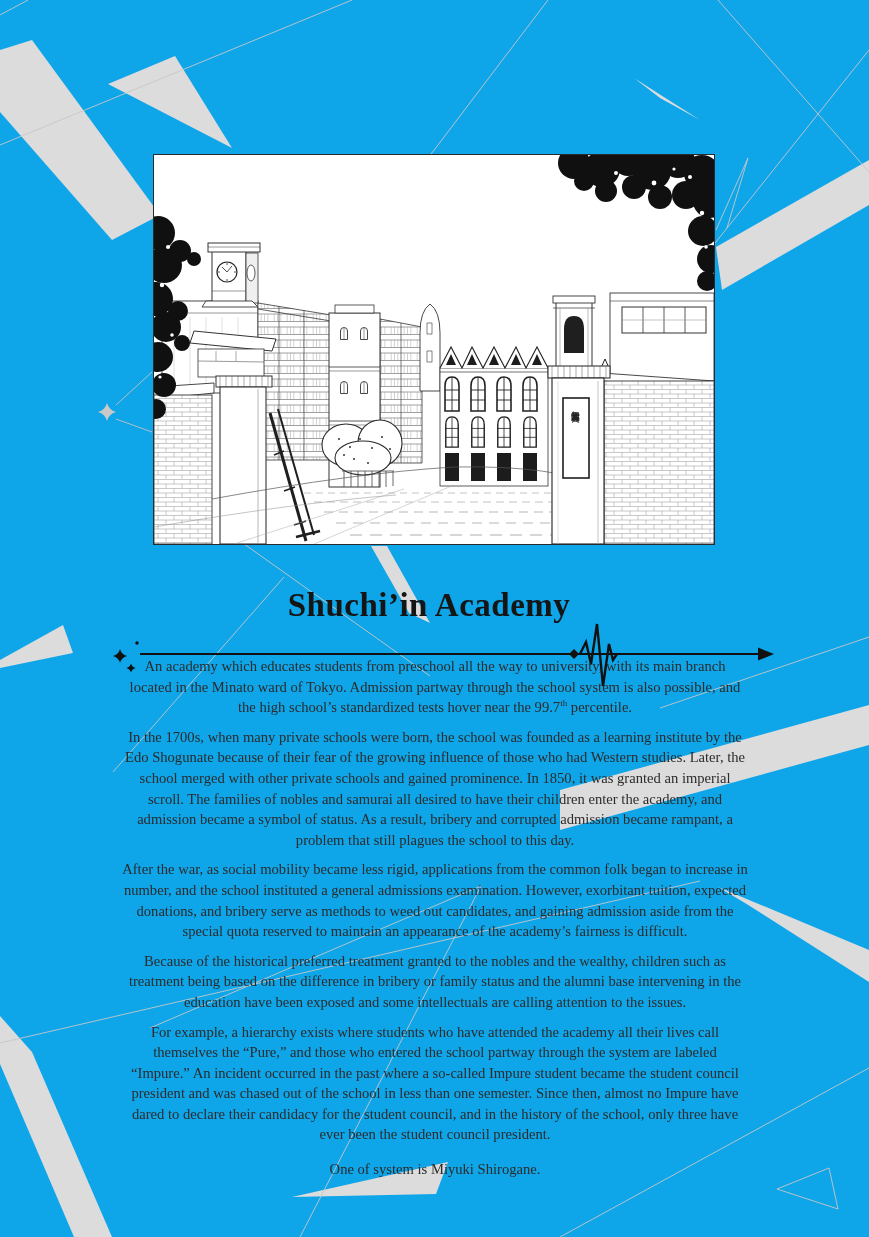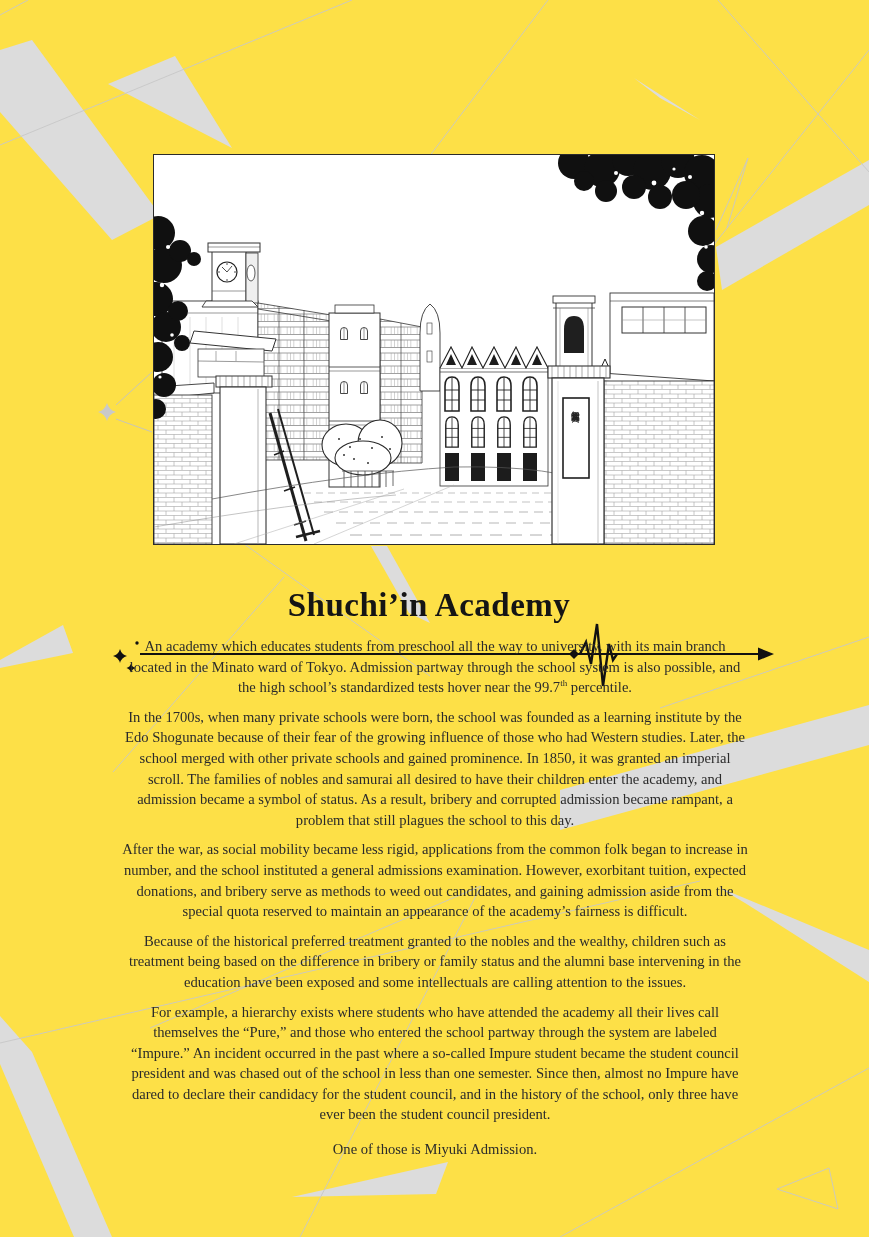--- a/index.html
+++ b/index.html
@@ -1,36 +1,36 @@
 <!DOCTYPE html>
 <html><head>
 <meta charset="utf-8">
 <style>
   html,body { margin:0; padding:0; background:#e8e8e8; }
   .page {
     position:relative; width:869px; height:1237px; margin:0 auto;
-    background:#fde047; overflow:hidden;
+    background:#0ea5e9; overflow:hidden;
     font-family:"Liberation Serif","DejaVu Serif",serif;
     color:#262626;
   }
   .bg { position:absolute; left:0; top:0; width:869px; height:1237px; }
   .panel {
     position:absolute; left:153px; top:154px; width:560px; height:389px;
     background:#ffffff; border:1.5px solid #2b2b2b; box-sizing:content-box;
   }
   .panel svg { display:block; }
   .titleblock { position:absolute; left:104px; top:588px; width:680px; }
   h1.title {
     margin:0 30px 0 0; text-align:center;
     font-size:33px; font-weight:bold; letter-spacing:0.5px; color:#151515;
     line-height:1.05;
   }
   .divider { display:block; margin-top:-5px; }
   .content {
-    position:absolute; left:122px; top:636px; width:626px;
+    position:absolute; left:122px; top:656px; width:626px;
     text-align:center;
   }
   .content p { margin:0 0 9px 0; font-size:14.6px; line-height:20.6px; color:#2b2b2b; }
   .content p.last { margin-top:14px; }
   sup { font-size:9px; line-height:0; }
 </style>
 </head>
 <body>
 
 <div class="page">
@@ -334,16 +334,16 @@
       <polygon points="654,29.5 670,36 654,42.5" fill="#111"></polygon>
     </svg>
   </div>
 
   <div class="content">
     <p><span>An academy which educates students from preschool all the way to university, with its main branch located in the Minato ward of Tokyo. Admission partway through the school system is also possible, and the high school’s standardized tests hover near the 99.7</span><sup>th</sup><span> percentile.</span></p>
     <p>In the 1700s, when many private schools were born, the school was founded as a learning institute by the Edo Shogunate because of their fear of the growing influence of those who had Western studies. Later, the school merged with other private schools and gained prominence. In 1850, it was granted an imperial scroll. The families of nobles and samurai all desired to have their children enter the academy, and admission became a symbol of status. As a result, bribery and corrupted admission became rampant, a problem that still plagues the school to this day.</p>
     <p>After the war, as social mobility became less rigid, applications from the common folk began to increase in number, and the school instituted a general admissions examination. However, exorbitant tuition, expected donations, and bribery serve as methods to weed out candidates, and gaining admission aside from the special quota reserved to maintain an appearance of the academy’s fairness is difficult.</p>
     <p>Because of the historical preferred treatment granted to the nobles and the wealthy, children such as treatment being based on the difference in bribery or family status and the alumni base intervening in the education have been exposed and some intellectuals are calling attention to the issues.</p>
     <p>For example, a hierarchy exists where students who have attended the academy all their lives call themselves the “Pure,” and those who entered the school partway through the system are labeled “Impure.” An incident occurred in the past where a so-called Impure student became the student council president and was chased out of the school in less than one semester. Since then, almost no Impure have dared to declare their candidacy for the student council, and in the history of the school, only three have ever been the student council president.</p>
-    <p class="last">One of those is Miyuki Admission.</p>
+    <p class="last">One of system is Miyuki Shirogane.</p>
   </div>
 
 </div>
 
 </body></html>

